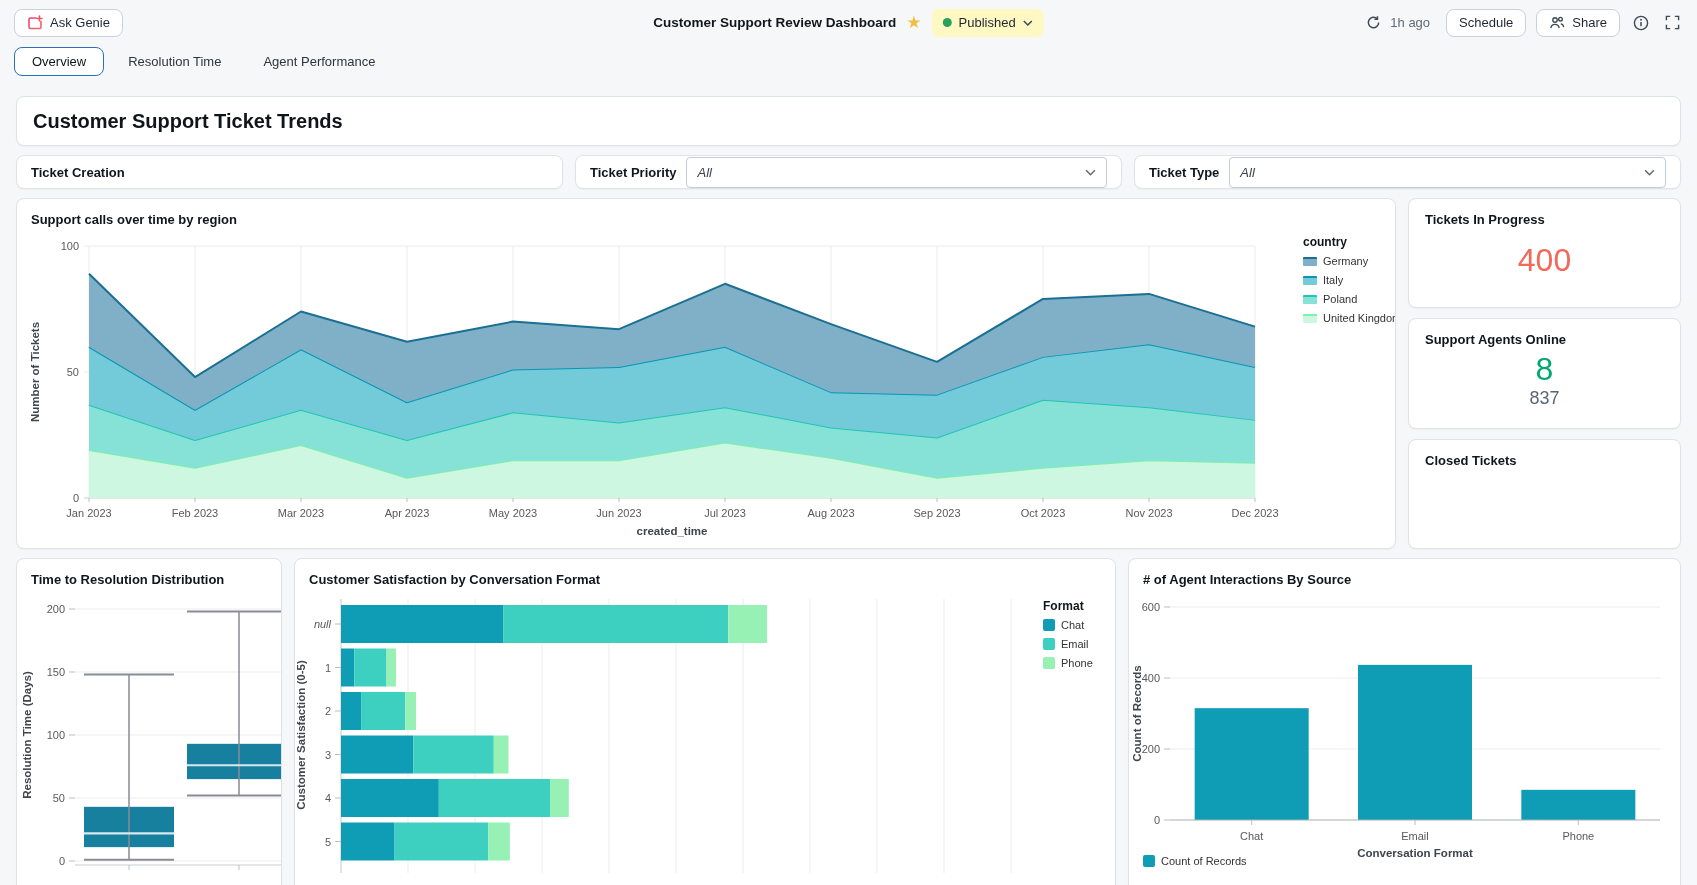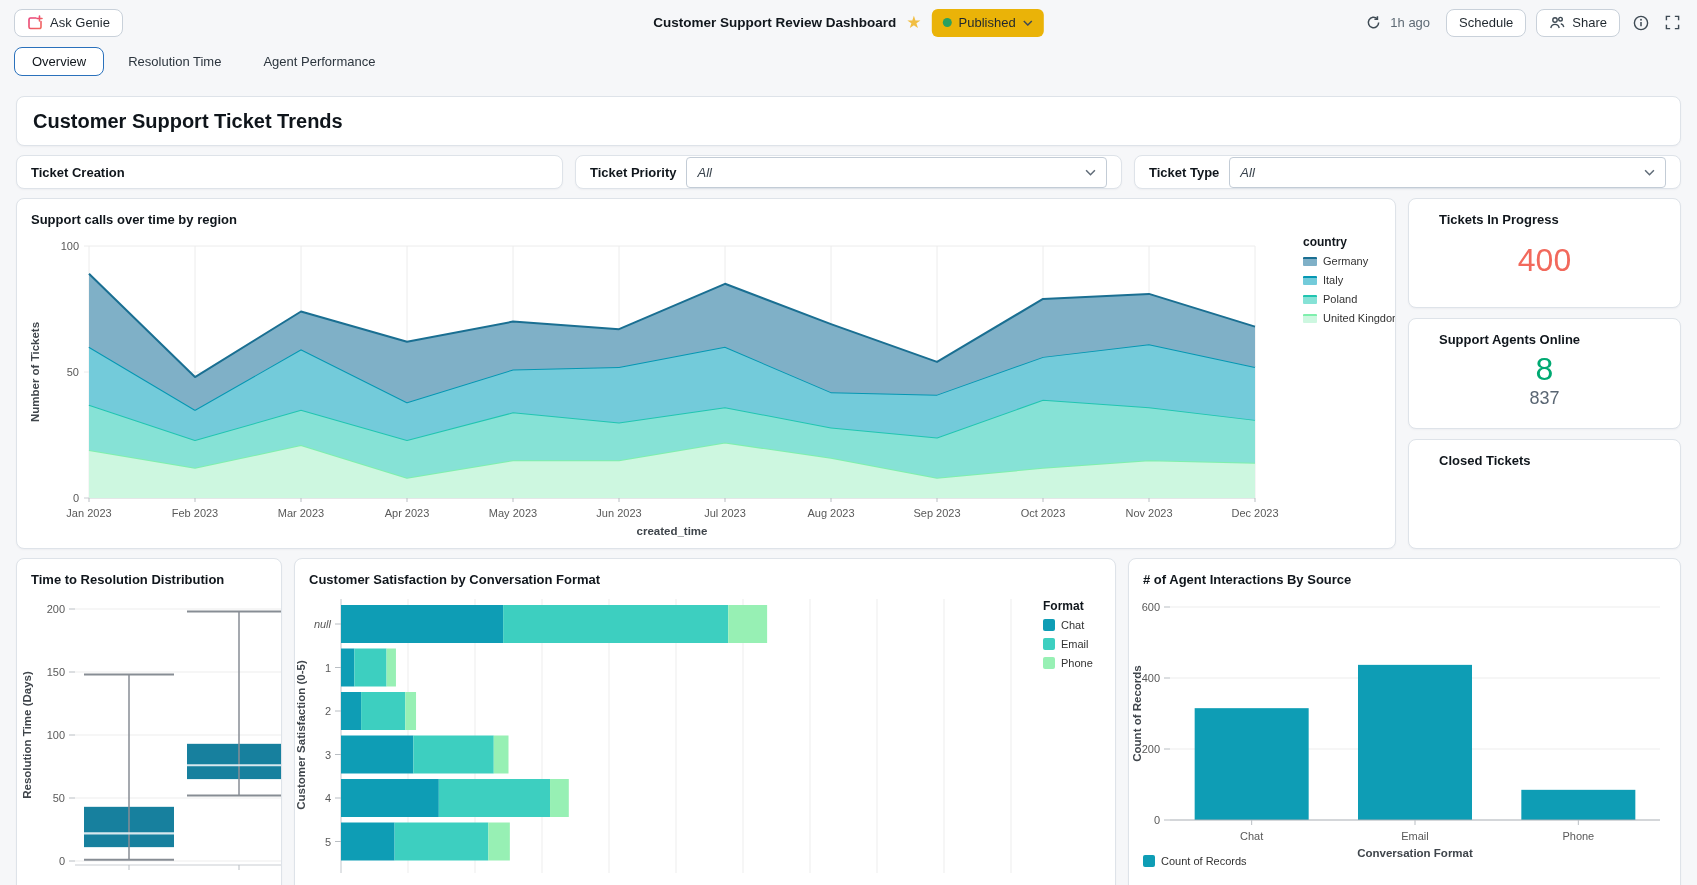--- a/index.html
+++ b/index.html
@@ -9,21 +9,21 @@
 
   
   .topbar{height:45px;display:flex;align-items:center;padding:0 14px;position:relative;}
   .btn{display:inline-flex;align-items:center;gap:7px;background:#fff;border:1px solid #C9D1DA;
     border-radius:8px;height:28px;padding:0 12px;font-size:13px;color:#1F272E;cursor:pointer;
     font-family:inherit;}
   .title-group{position:absolute;left:50%;top:0;height:45px;transform:translateX(-50%);
     display:flex;align-items:center;gap:10px;}
   .dash-title{font-size:13.5px;font-weight:600;color:#11171D;white-space:nowrap;}
   .star{color:#F1BE42;font-size:17px;line-height:1;cursor:pointer;}
-  .pill{display:flex;align-items:center;gap:7px;background:#eab308;border-radius:6px;height:28px;
+  .pill{display:flex;align-items:center;gap:7px;background:#fef9c3;border-radius:6px;height:28px;
     padding:0 11px;font-size:13px;font-weight:500;color:#1F272E;cursor:pointer;}
   .dot{width:9px;height:9px;border-radius:50%;background:#2AA05F;}
   .right-cluster{margin-left:auto;display:flex;align-items:center;gap:10px;}
   .muted{color:#5E6A75;font-size:13px;}
   .icon-btn{background:none;border:none;display:flex;align-items:center;padding:3px;cursor:pointer;}
   .refresh-group{display:flex;align-items:center;gap:6px;margin-right:6px;}
 
   
   .tabbar{display:flex;align-items:center;gap:6px;padding:2px 14px 6px;}
   .tab{font-size:13px;font-weight:500;color:#2C353E;padding:6px 17px;border:1px solid transparent;
@@ -44,21 +44,21 @@
     align-items:center;padding:0 10px;background:#fff;cursor:pointer;}
   .control input{border:none;outline:none;flex:1;min-width:0;font-size:13px;color:#39434D;
     font-family:inherit;background:transparent;}
   .control input::placeholder{color:#8C97A3;opacity:1;}
   .range-arrow{color:#6F7B87;font-size:13px;padding:0 6px;}
   .sel-value{flex:1;font-size:13px;font-style:italic;color:#39434D;}
 
   .main-row{display:flex;gap:12px;margin-top:9px;height:351px;}
   .area-card{flex:1;position:relative;overflow:hidden;}
   .kpi-col{width:273px;display:flex;flex-direction:column;gap:10px;}
-  .kpi-card{flex:1;display:flex;flex-direction:column;padding:13px 30px;}
+  .kpi-card{flex:1;display:flex;flex-direction:column;padding:13px 16px;}
   .kpi-title{font-size:13px;font-weight:700;color:#10161C;}
   .kpi-body{flex:1;display:flex;flex-direction:column;align-items:center;justify-content:center;}
   .kpi-value{font-size:32px;line-height:1.05;}
   .kpi-secondary{font-size:18px;color:#5A6673;margin-top:2px;}
 
   .bottom-row{display:flex;gap:12px;margin-top:9px;height:360px;}
   .box-card{width:266px;position:relative;overflow:hidden;}
   .mid-card{width:822px;position:relative;overflow:hidden;}
   .src-card{flex:1;position:relative;overflow:hidden;}
 

